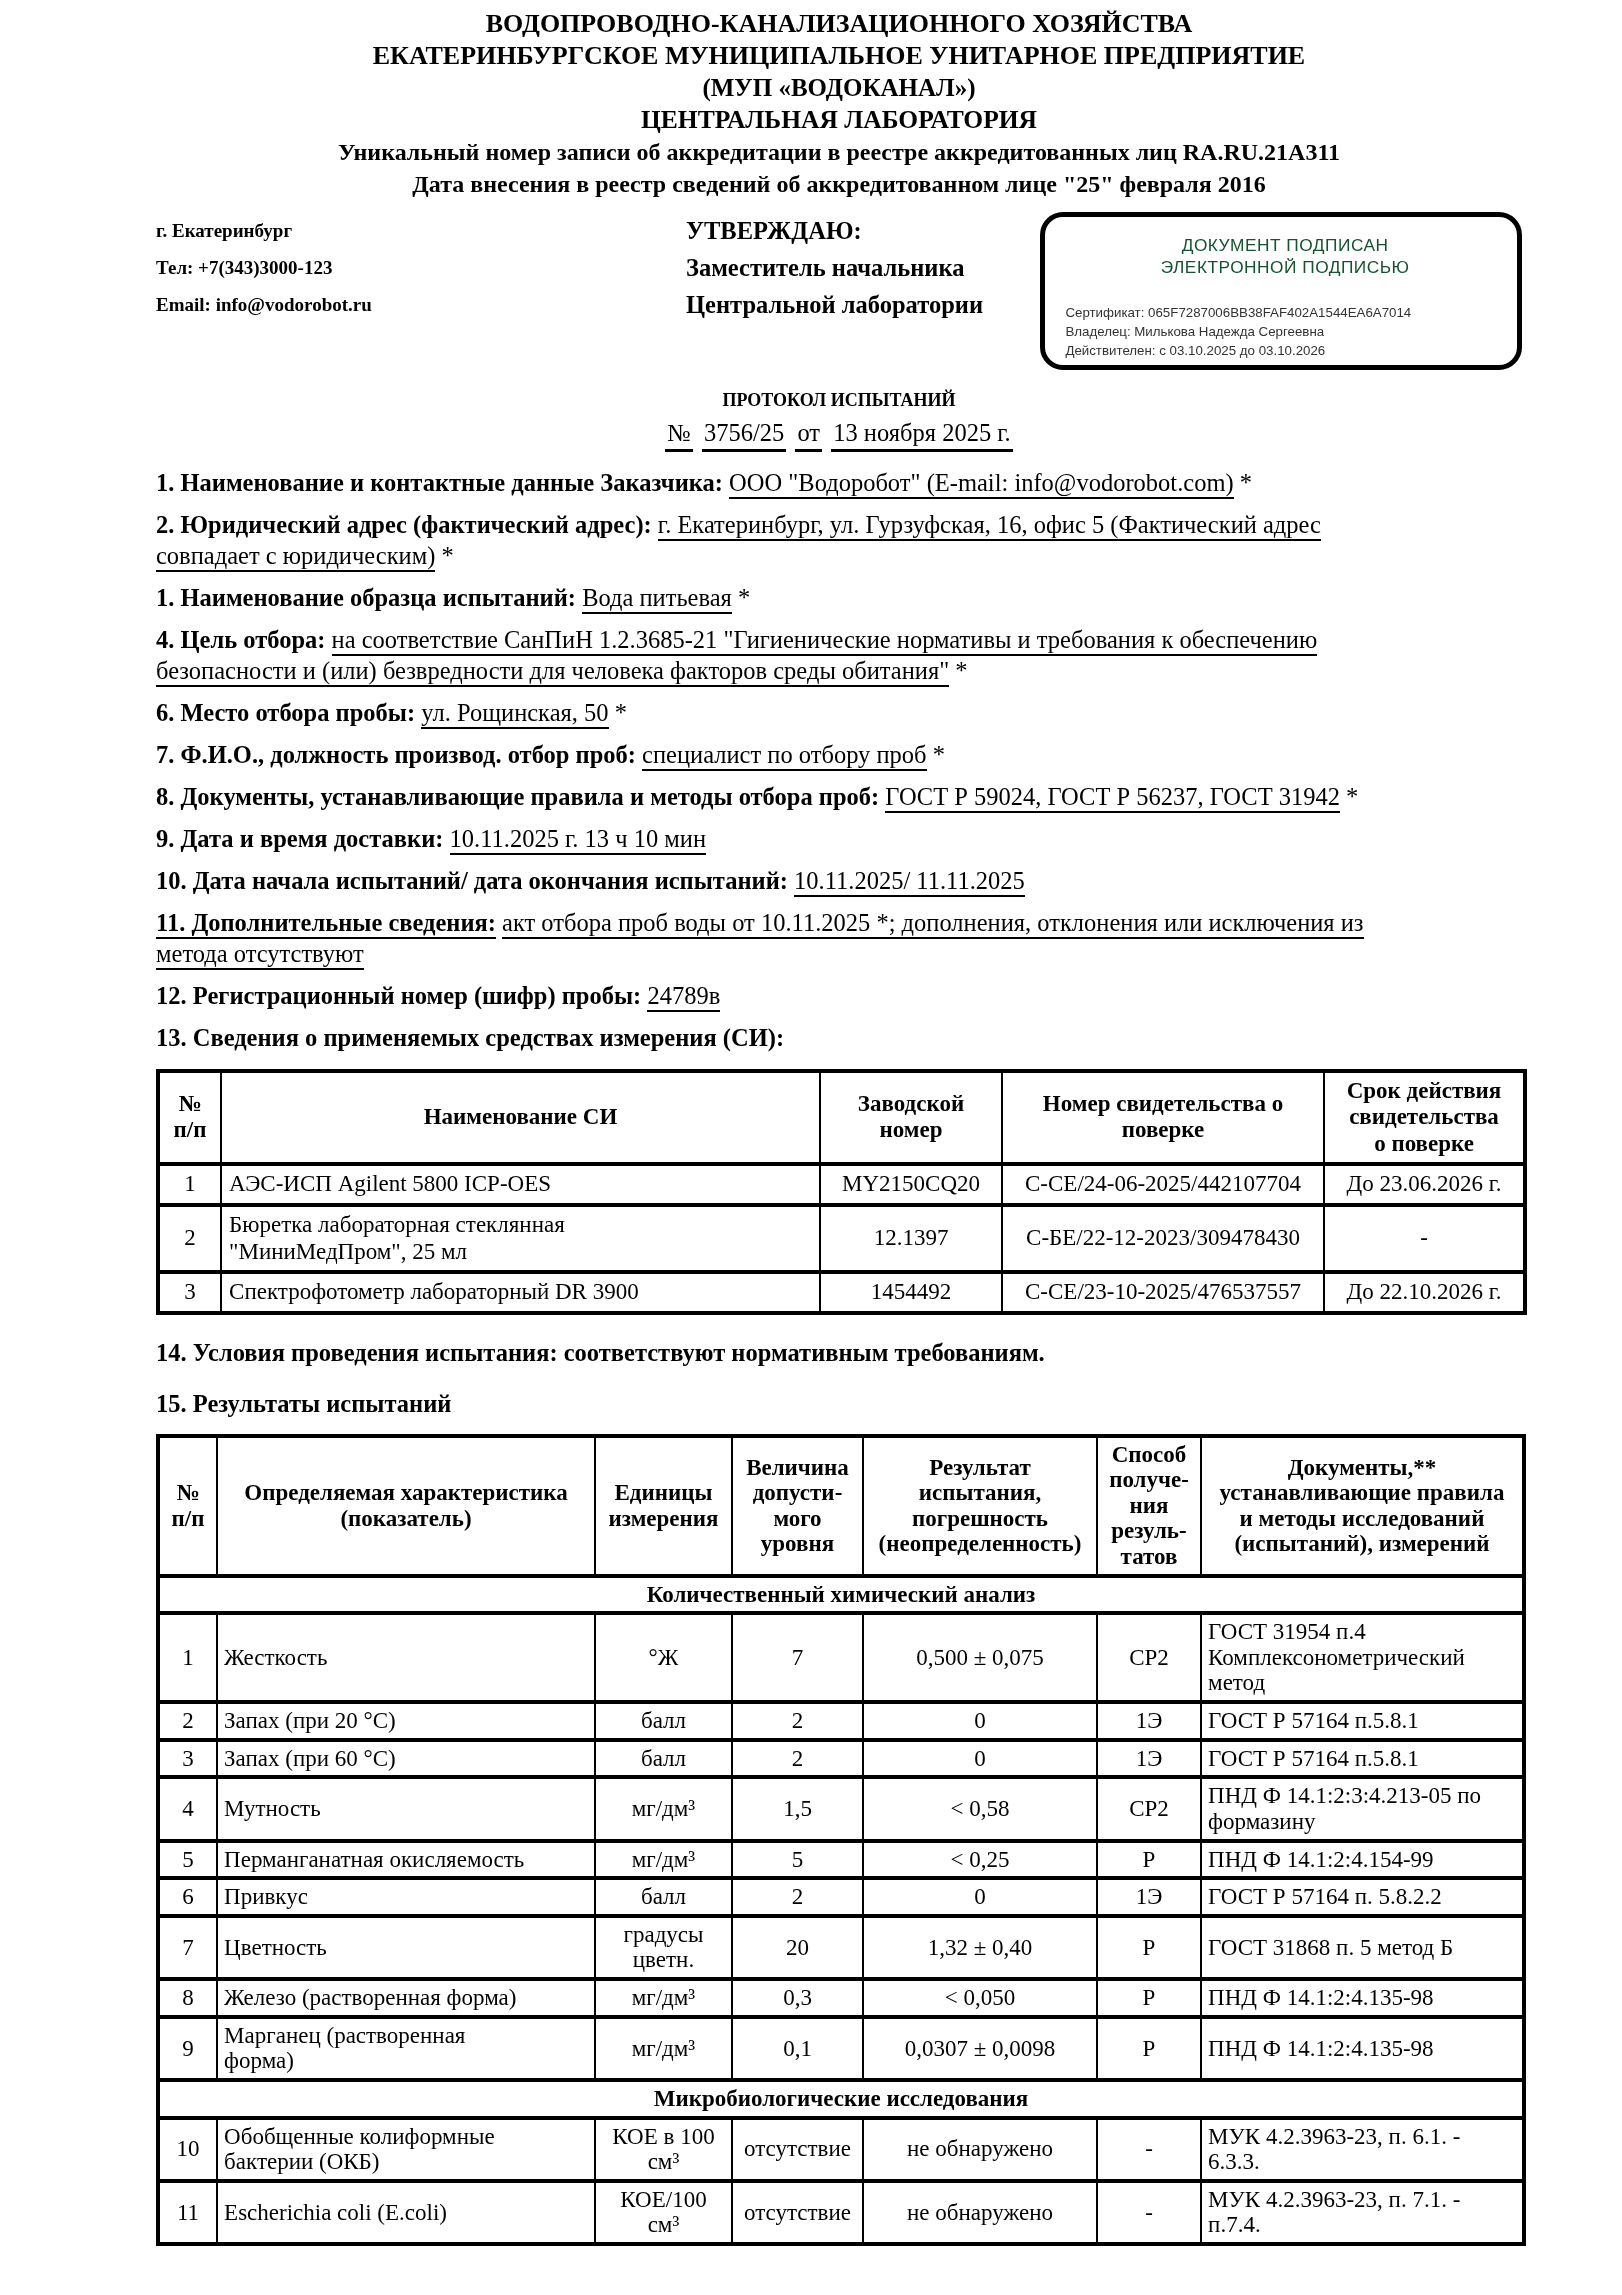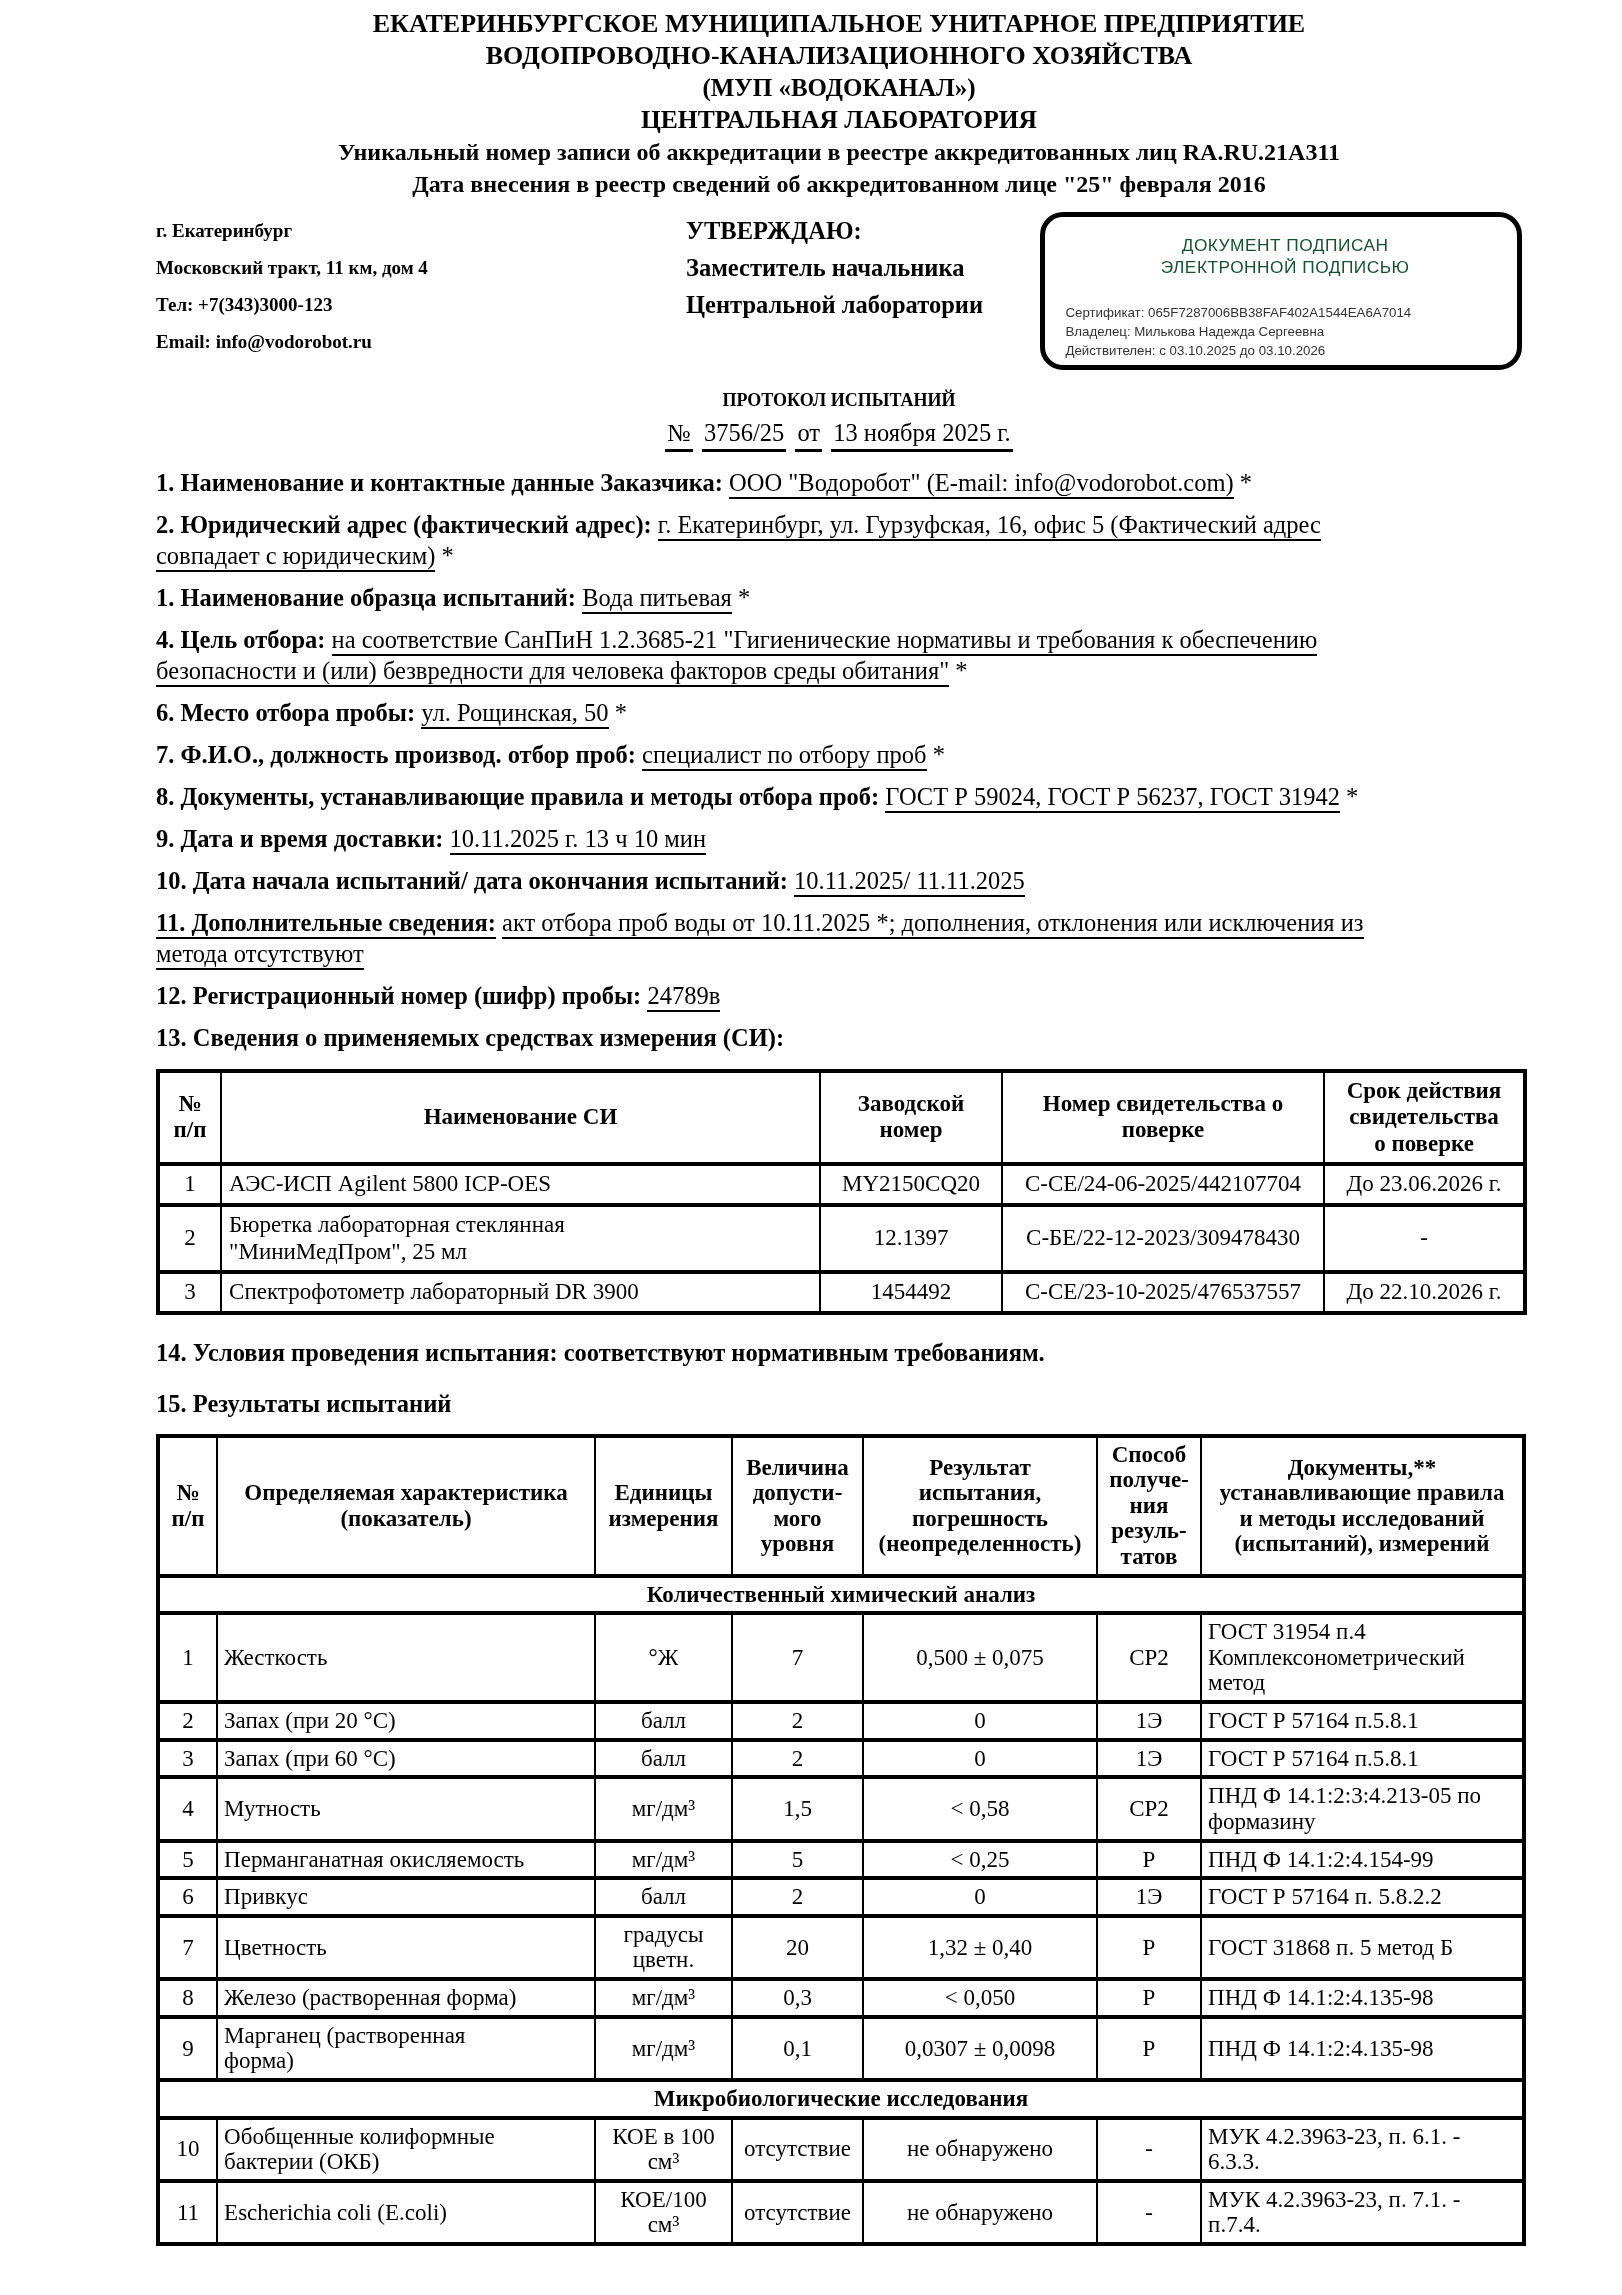--- a/index.html
+++ b/index.html
@@ -67,32 +67,31 @@
 
   .mt-lg { margin-top: 22.4px; }
   .mt-md { margin-top: 19.4px; }
 </style>
 </head>
 <body>
 
 <div class="page">
 
   <div class="org-header">
+    <div class="org-line sz1">ВОДОПРОВОДНО-КАНАЛИЗАЦИОННОГО ХОЗЯЙСТВА</div>
     <div class="org-line sz1">ЕКАТЕРИНБУРГСКОЕ МУНИЦИПАЛЬНОЕ УНИТАРНОЕ ПРЕДПРИЯТИЕ</div>
-    <div class="org-line sz1">ВОДОПРОВОДНО-КАНАЛИЗАЦИОННОГО ХОЗЯЙСТВА</div>
     <div class="org-line sz2">(МУП «ВОДОКАНАЛ»)</div>
     <div class="org-line sz3">ЦЕНТРАЛЬНАЯ ЛАБОРАТОРИЯ</div>
     <div class="org-line sz4">Уникальный номер записи об аккредитации в реестре аккредитованных лиц RA.RU.21A311</div>
     <div class="org-line sz4">Дата внесения в реестр сведений об аккредитованном лице  "25" февраля 2016</div>
   </div>
 
   <div class="info-row">
     <div class="contacts">
       <div>г. Екатеринбург</div>
-      <div>Московский тракт, 11 км, дом 4</div>
       <div>Тел: +7(343)3000-123</div>
       <div>Email: info@vodorobot.ru</div>
     </div>
     <div class="approval">
       <div>УТВЕРЖДАЮ:</div>
       <div>Заместитель начальника</div>
       <div>Центральной лаборатории</div>
     </div>
     <div class="stamp">
       <div class="stamp-title">

